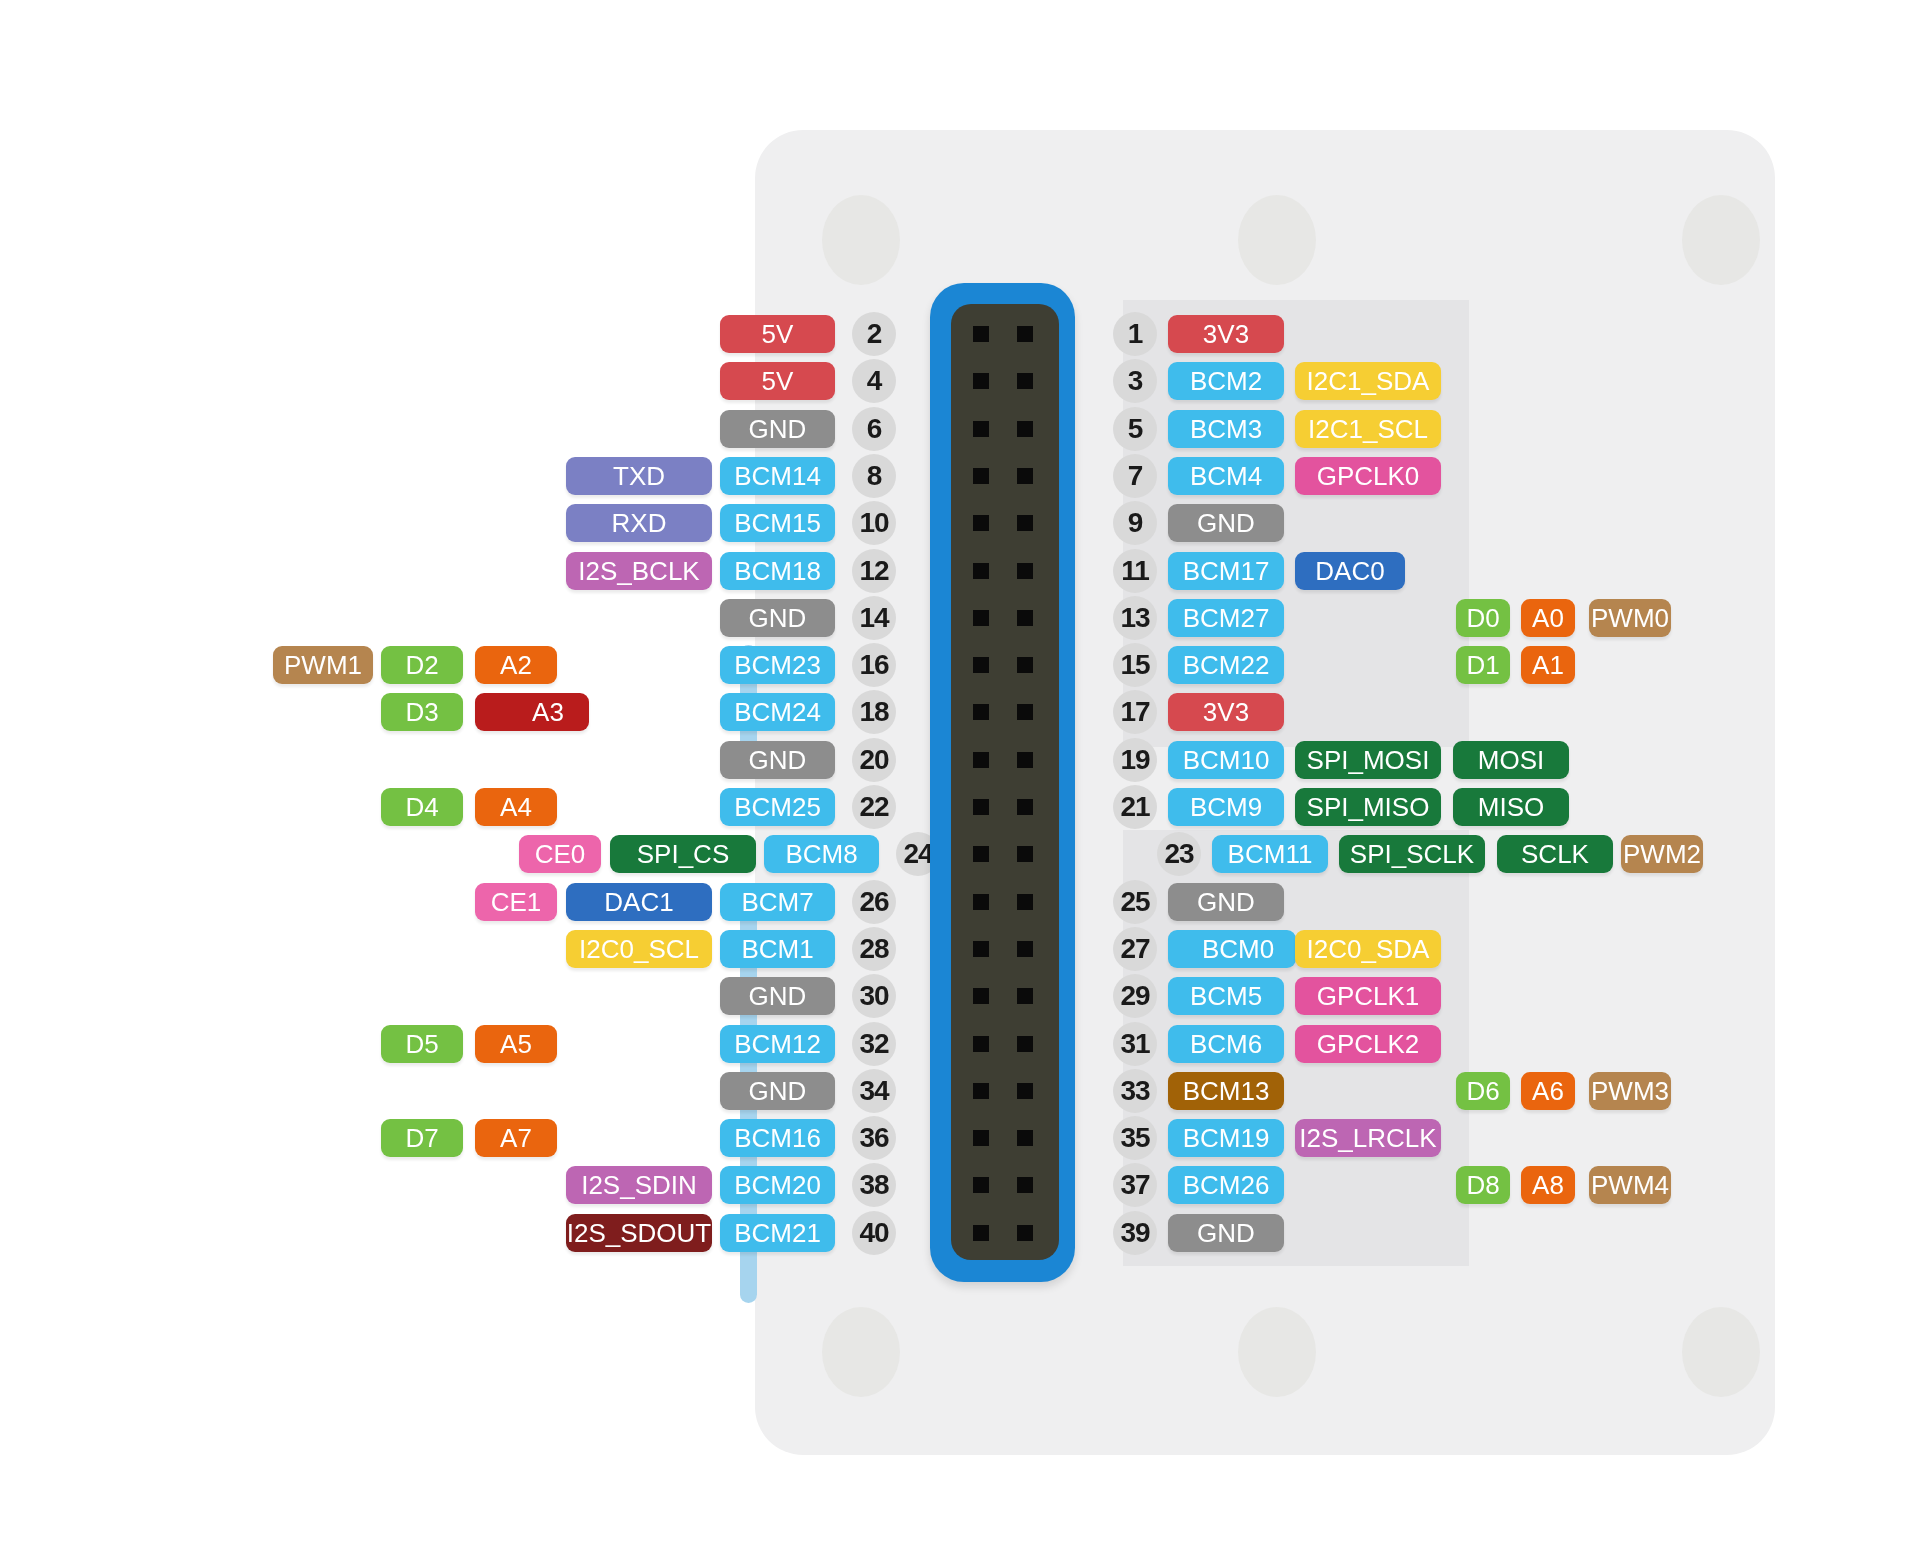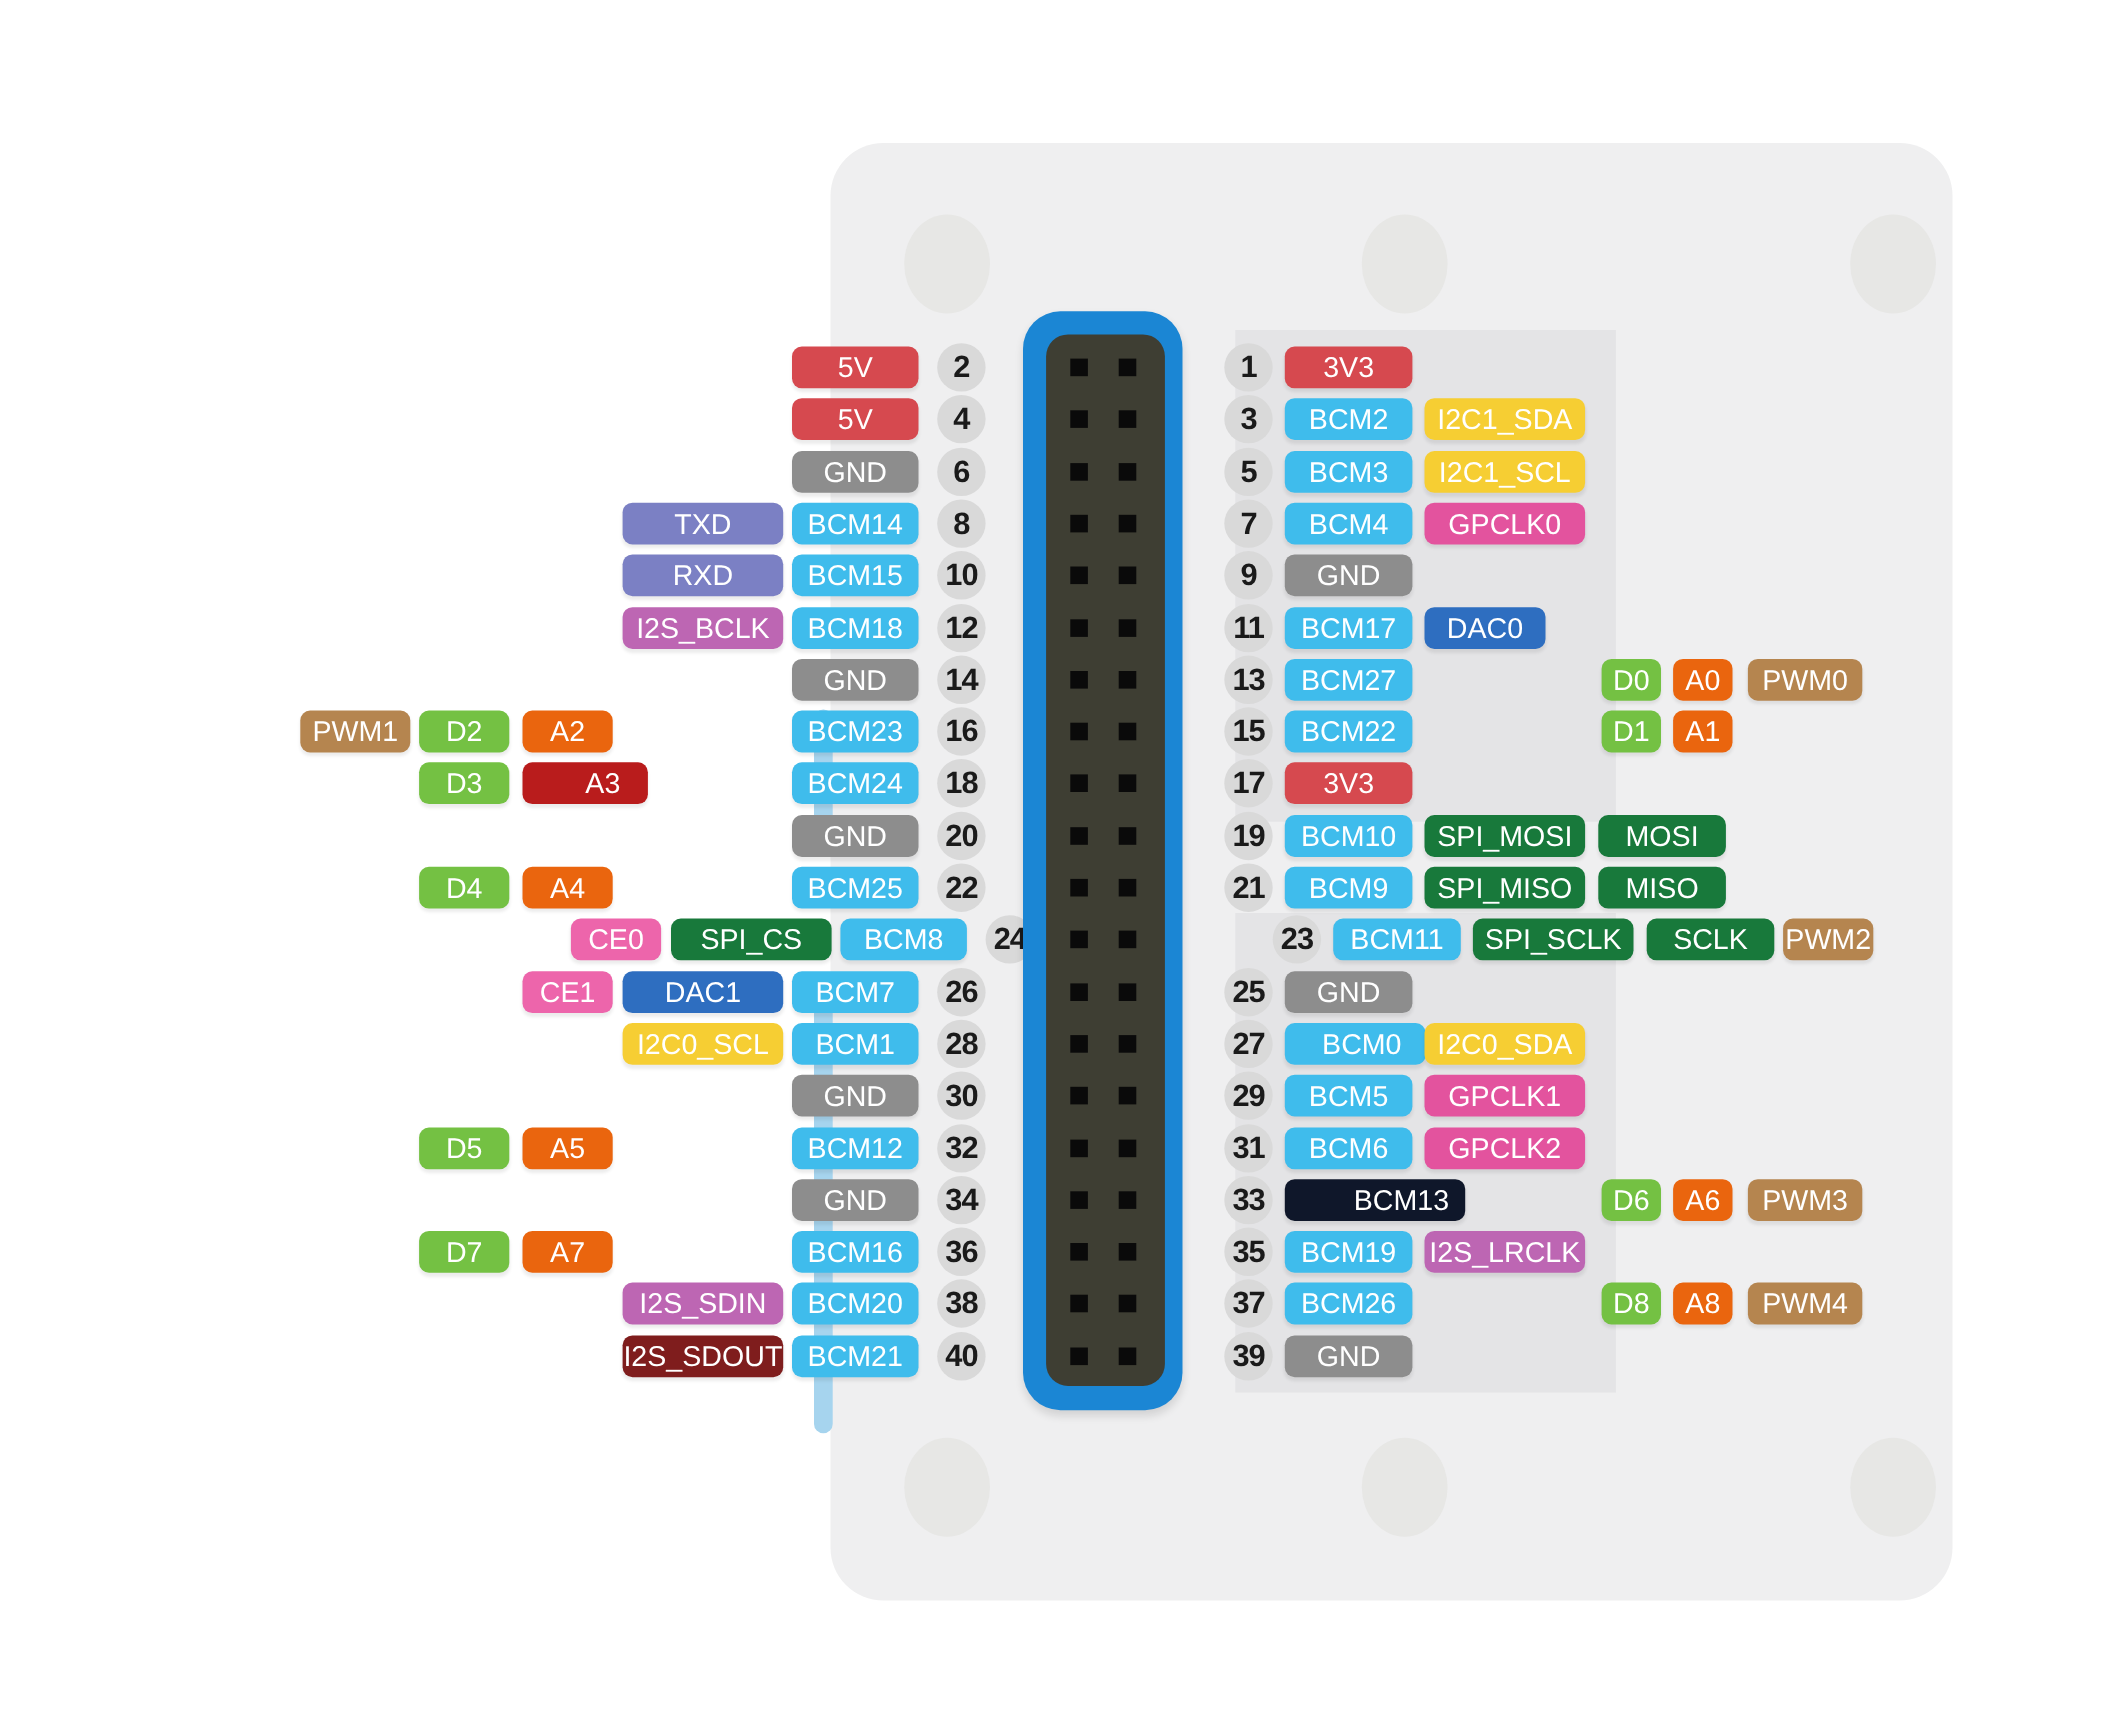--- a/index.html
+++ b/index.html
@@ -50,21 +50,21 @@
   .c-d-l{left:381px;width:82px;}
   .c-a-l{left:475px;width:82px;}
   .c-wide-l{left:566px;width:146px;}
   .c-main-l{left:720px;width:115px;}
   
   .c-main-r{left:1168px;width:116px;}
   .c-wide-r{left:1295px;width:146px;}
   .c-io-r{left:1453px;width:116px;}
   .c-d-r{left:1456px;width:54px;}
   .c-a-r{left:1521px;width:54px;}
-  .c-pwm-r{left:1589px;width:104px;}
+  .c-pwm-r{left:1589px;width:82px;}
   .c-pwm2-r{left:1577px;width:82px;}
 </style>
 </head>
 <body>
 
 <div id="stage">
   <div class="board"></div>
 
   <div class="hole" style="left:822px;top:195px;"></div>
   <div class="hole" style="left:1238px;top:195px;"></div>
@@ -207,21 +207,21 @@
         <div class="pinbox c-d-l" style="background: rgb(116, 193, 67);">D5</div>
         <div class="pinbox c-a-l" style="background: rgb(234, 101, 14);">A5</div>
         <div class="pinbox c-main-l" style="background: rgb(63, 188, 236);">BCM12</div>
         <div class="pinbox c-main-r" style="background: rgb(63, 188, 236);">BCM6</div>
         <div class="pinbox c-wide-r" style="background: rgb(227, 83, 158);">GPCLK2</div>
         <div class="pincircle pin-l">32</div>
         <div class="pincircle pin-r">31</div>
       </div>
       <div class="row" style="top: 1071.8px;">
         <div class="pinbox c-main-l" style="background: rgb(141, 141, 141);">GND</div>
-        <div class="pinbox c-main-r" style="background: #0f172a; padding-left: 48px;">BCM13</div>
+        <div class="pinbox c-main-r" style="background: #a16207;">BCM13</div>
         <div class="pinbox c-d-r" style="background: rgb(116, 193, 67);">D6</div>
         <div class="pinbox c-a-r" style="background: rgb(234, 101, 14);">A6</div>
         <div class="pinbox c-pwm-r" style="background: rgb(181, 133, 79);">PWM3</div>
         <div class="pincircle pin-l">34</div>
         <div class="pincircle pin-r">33</div>
       </div>
       <div class="row" style="top: 1119.1px;">
         <div class="pinbox c-d-l" style="background: rgb(116, 193, 67);">D7</div>
         <div class="pinbox c-a-l" style="background: rgb(234, 101, 14);">A7</div>
         <div class="pinbox c-main-l" style="background: rgb(63, 188, 236);">BCM16</div>

